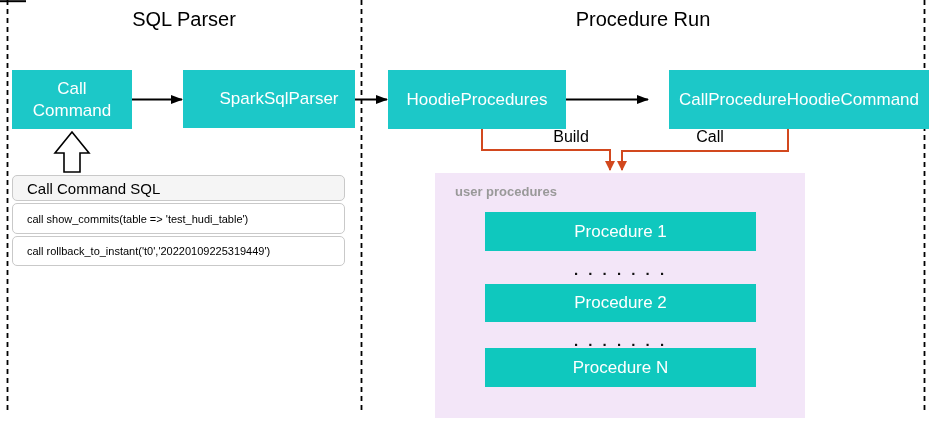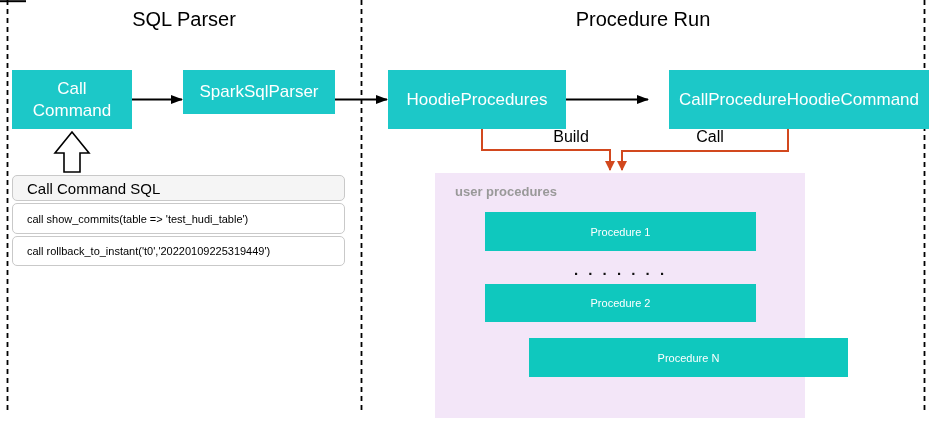--- a/index.html
+++ b/index.html
@@ -22,21 +22,21 @@
   }
   .sqlbox{position:absolute;left:12px;width:333px;box-sizing:border-box;z-index:2;
     border:1px solid #c9c9c9;border-radius:5px;display:flex;align-items:center;
     padding:0 14px;background:#ffffff;white-space:nowrap;overflow:hidden;}
   .sqlbox.header{background:#f5f5f5;font-size:15px;}
   .sqlbox.row{font-size:11px;text-align:center;}
   .panel{position:absolute;background:var(--purple-bg,#f3e6f8);z-index:2;}
   .panel-label{position:absolute;font-size:13px;color:var(--gray-label,#999);z-index:3;}
   .proc{
     position:absolute;display:flex;align-items:center;justify-content:center;
-    background:var(--teal-procedure,#0fc8be);color:#fff;font-size:11px;z-index:3;
+    background:var(--teal-procedure,#0fc8be);color:#fff;font-size:17px;z-index:3;
   }
   .dots{
     position:absolute;z-index:3;text-align:center;font-weight:bold;font-size:15px;
     letter-spacing:3px;color:#111;line-height:18px;
   }
   .edge-orange{stroke:var(--orange,#d2481e);stroke-width:2;fill:none;}
   .edge-black{stroke:#000;stroke-width:2;fill:none;}
   .dashline{stroke:#000;stroke-width:1.8;stroke-dasharray:5 4;fill:none;}
 </style>
 </head>
@@ -69,21 +69,21 @@
     <path class="edge-orange" d="M788 129 L788 151 L622 151 L622 170" marker-end="url(#arrowO)"></path>
   </svg>
 
   <div class="section-title" style="left:361px;width:564px;">Procedure Run</div>
   <div class="section-title" style="left:7px;width:354px;">SQL Parser</div>
 
   <div class="node" style="left:12px;top:70px;width:120px;height:59px;">
     <span class="lbl">Call
 Command</span>
   </div>
-  <div class="node" style="left:183px;top:70px;width:152px;height:44px;">
+  <div class="node" style="left:183px;top:70px;width:152px;height:58px;padding-left:20px;">
     <span class="lbl">SparkSqlParser</span>
   </div>
   <div class="node" style="left:388px;top:70px;width:178px;height:59px;">
     <span class="lbl">HoodieProcedures</span>
   </div>
   <div class="node" style="left:669px;top:70px;width:260px;height:59px;">
     <span class="lbl">CallProcedureHoodieCommand</span>
   </div>
 
   <div class="edge-label" style="left:541px;top:128px;width:60px;">Build</div>
@@ -97,17 +97,17 @@
   <div class="panel-label" style="left:455px;top:184px;font-weight:bold;">user procedures</div>
 
   <div class="proc" style="left:485px;top:212px;width:271px;height:39px;">
     <span>Procedure 1</span>
   </div>
   <div class="dots" style="left:485px;top:261px;width:271px;">. . . . . . .</div>
   <div class="proc" style="left:485px;top:284px;width:271px;height:38px;">
     <span>Procedure 2</span>
   </div>
   <div class="dots" style="left:485px;top:332px;width:271px;">. . . . . . .</div>
-  <div class="proc" style="left:485px;top:338px;width:319px;height:39px;margin-left:44px;">
+  <div class="proc" style="left:485px;top:348px;width:271px;height:39px;">
     <span>Procedure N</span>
   </div>
 
 </div>
 
 </body></html>

